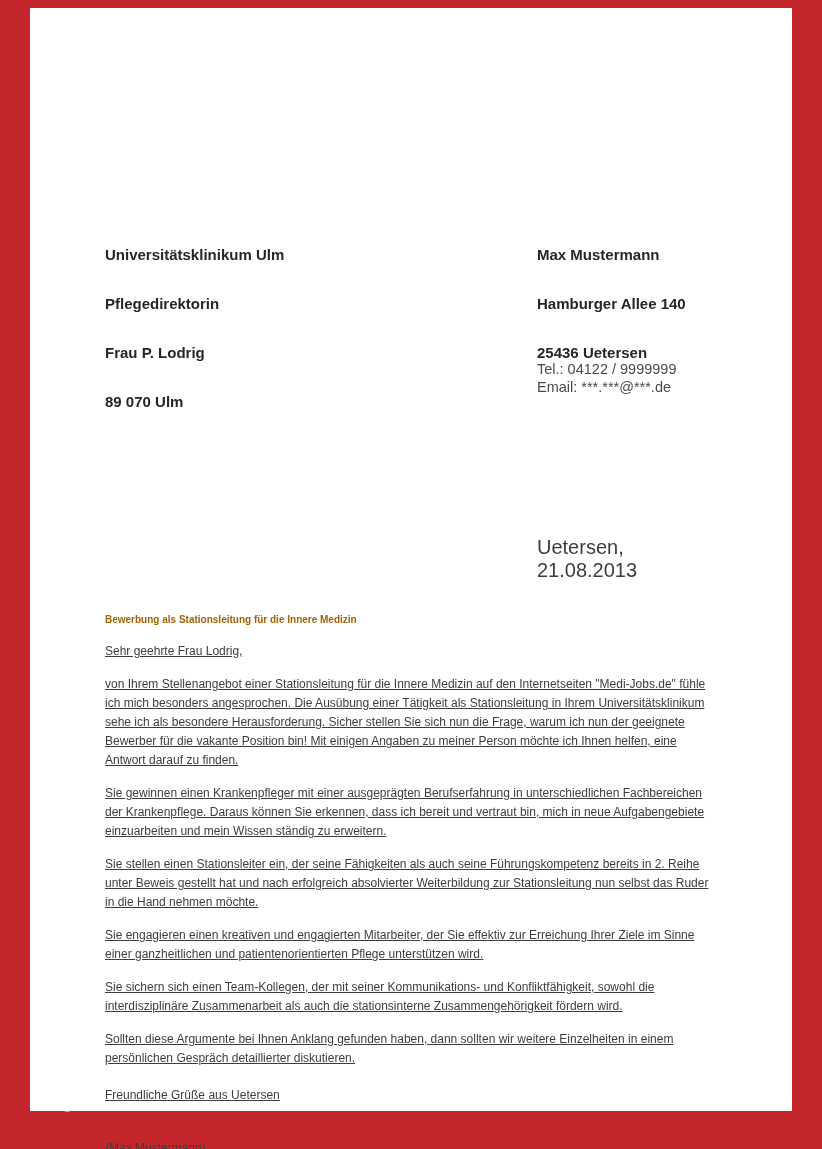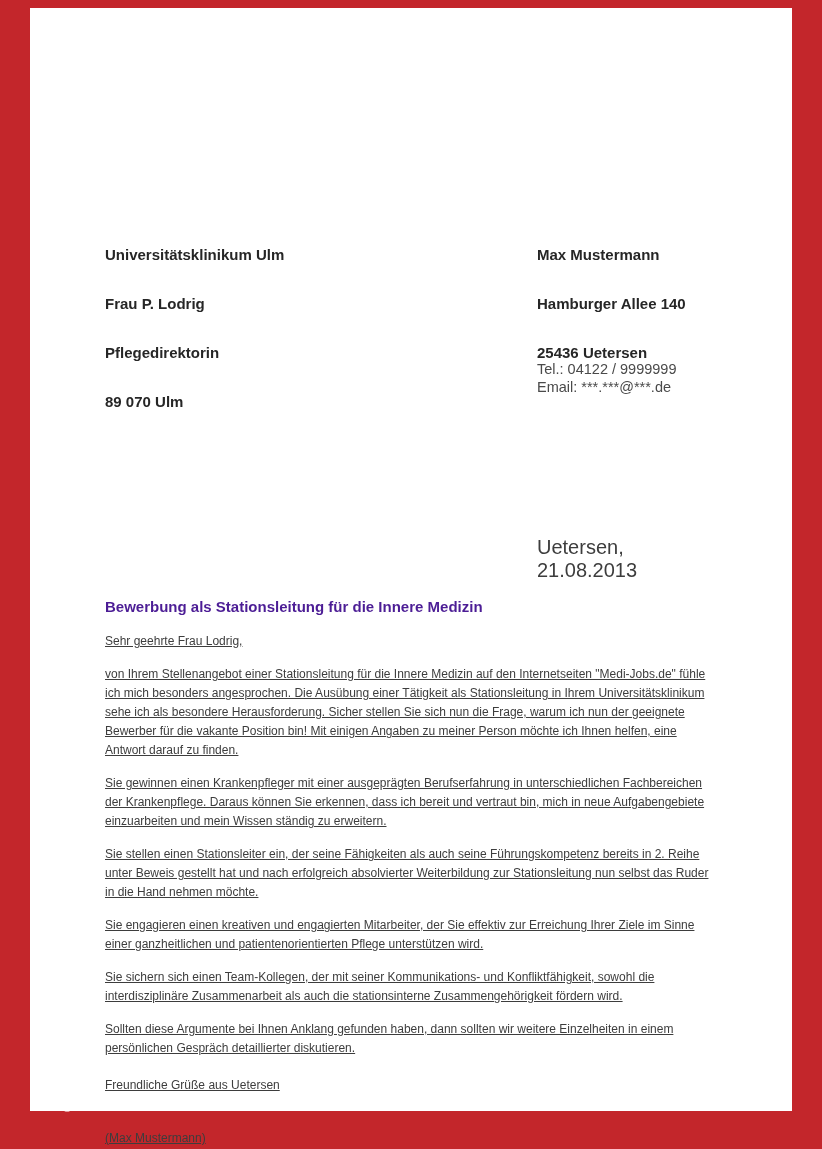--- a/index.html
+++ b/index.html
@@ -47,24 +47,24 @@
     font-size: 14.5px;
     line-height: 17.5px;
   }
   .date-line {
     margin-left: 432px;
     margin-top: 126px;
     font-size: 20px;
     color: #3d3d3d;
   }
   .subject {
-    margin-top: 16px;
+    margin-top: 32px;
     font-weight: bold;
-    color: #4c1d95;
-    font-size: 15px;
+    color: #a16207;
+    font-size: 10px;
   }
   .body-text p {
     margin: 0 8px 14px 0;
     font-size: 12px;
     line-height: 19px;
     color: #3d3d3d;
     max-width: 614px;
     text-decoration: underline;
   }
   .salutation {
@@ -89,22 +89,22 @@
 <body>
 
 <div class="frame">
 
   <div class="page">
 
     <div class="address-row">
 
       <div class="recipient">
         <div class="addr-line">Universitätsklinikum Ulm</div>
+        <div class="addr-line">Pflegedirektorin</div>
         <div class="addr-line">Frau P. Lodrig</div>
-        <div class="addr-line">Pflegedirektorin</div>
         <div class="addr-line">89 070 Ulm</div>
       </div>
 
       <div class="sender">
         <div class="addr-line">Max Mustermann</div>
         <div class="addr-line">Hamburger Allee 140</div>
         <div class="addr-line">25436 Uetersen</div>
         <div class="contact-line">Tel.: 04122 / 9999999</div>
         <div class="contact-line">Email: ***.***@***.de</div>
       </div>

